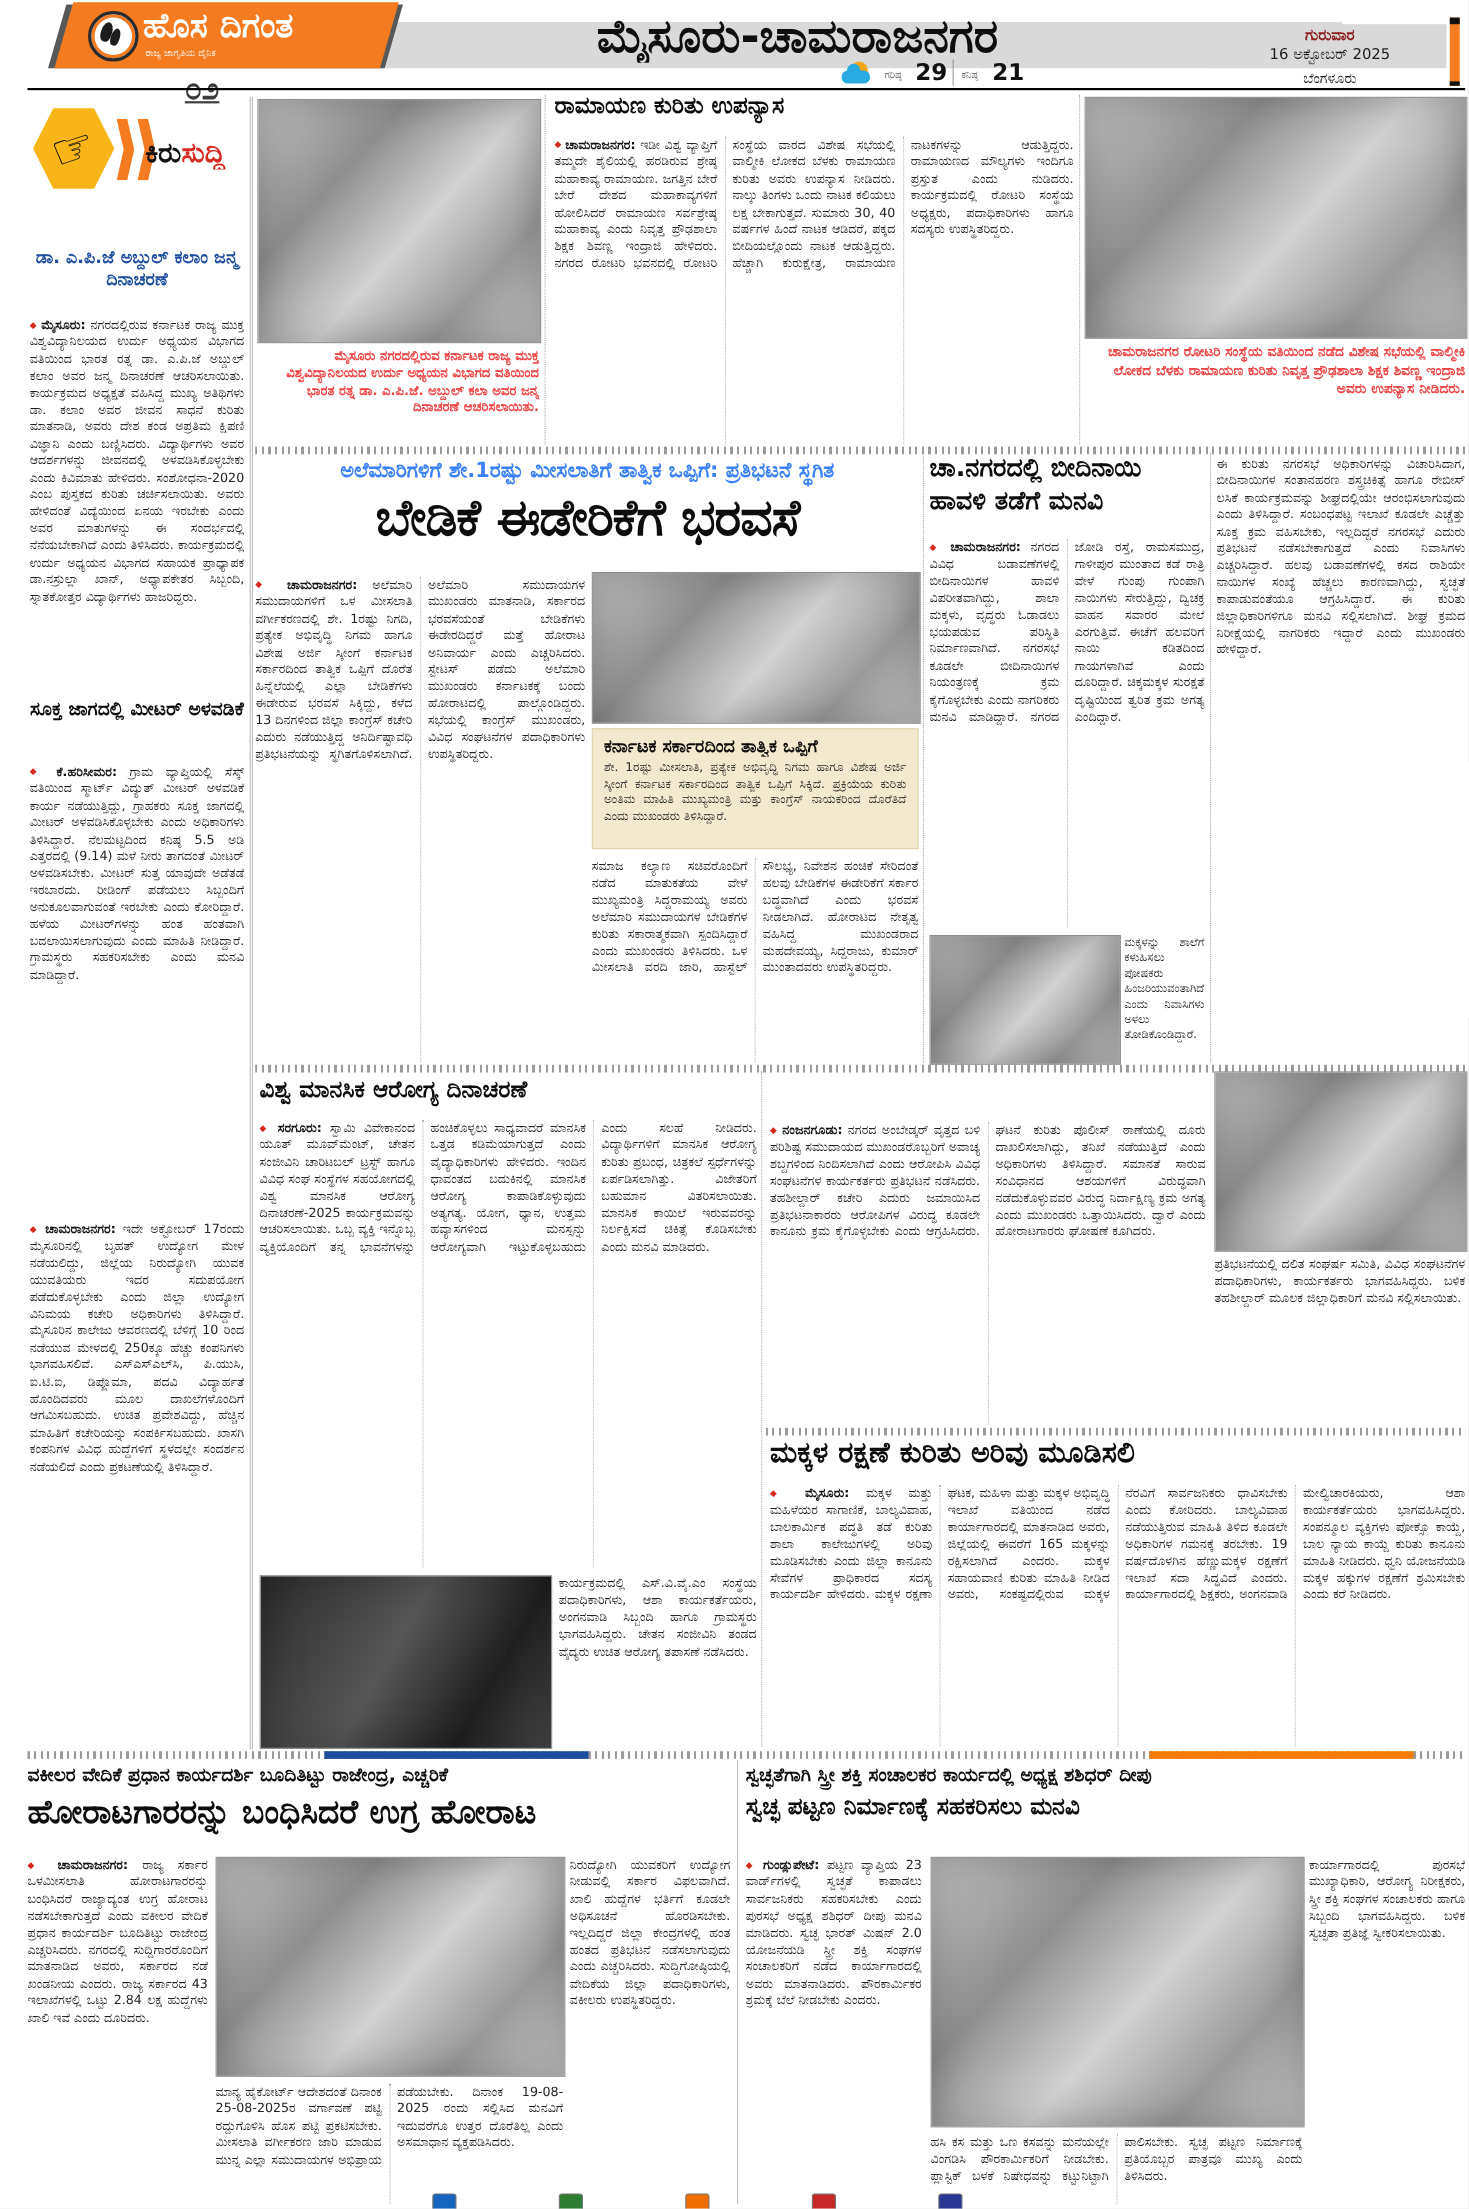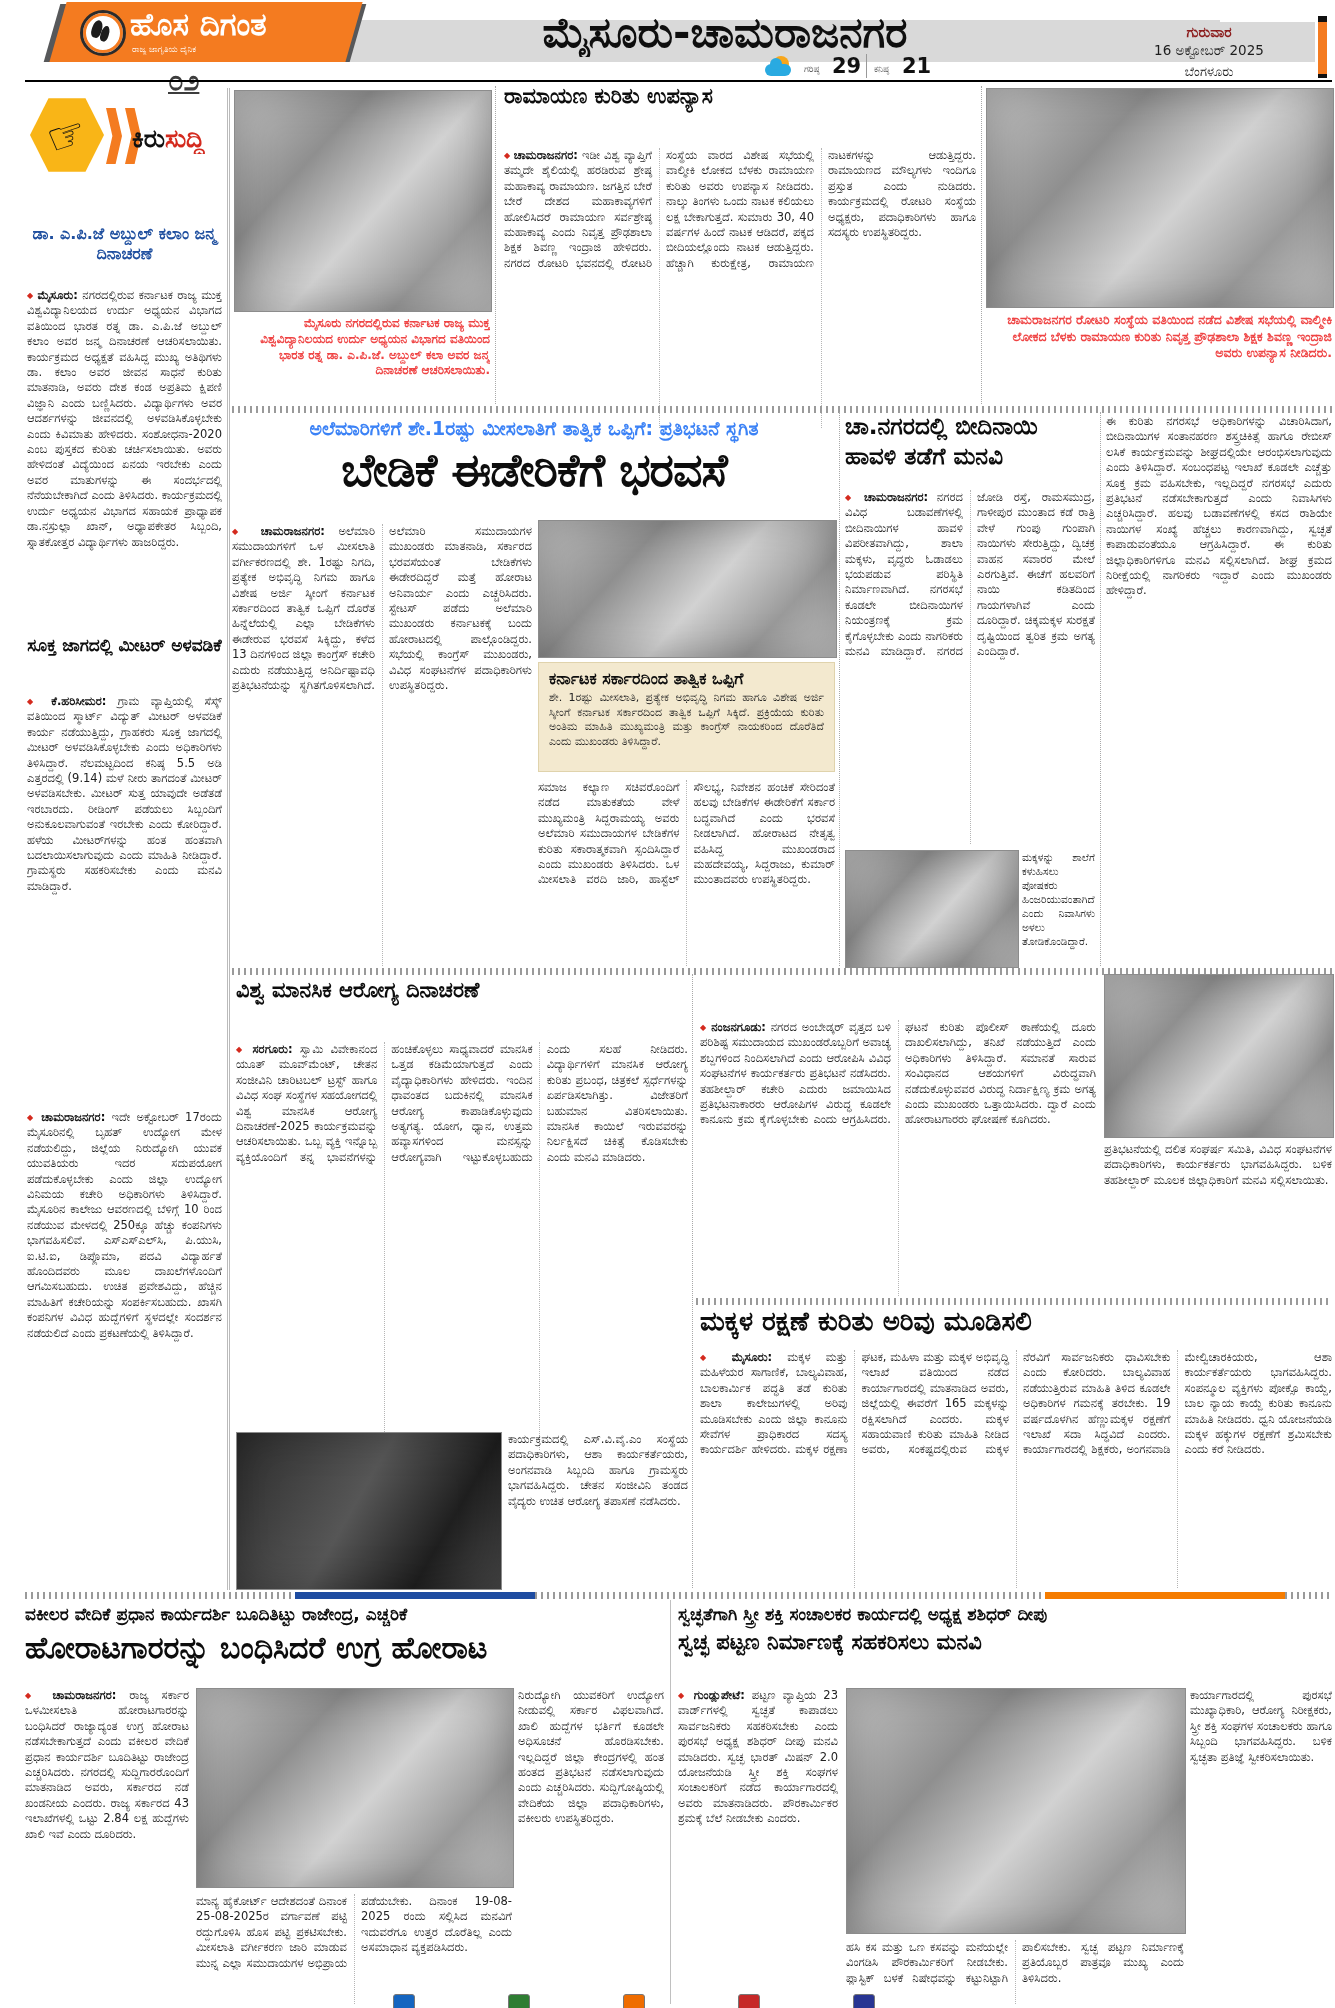--- a/index.html
+++ b/index.html
@@ -3,21 +3,21 @@
 <meta charset="utf-8">
 <style>
   html,body{margin:0;padding:0;background:#e8e8e8;}
   #page{position:relative;width:1335px;height:2008px;background:#ffffff;overflow:hidden;
         font-family:"DejaVu Sans","Liberation Sans",sans-serif;color:#1c1c1c;}
   .abs{position:absolute;}
   .txt{font-size:11.5px;line-height:1.34;text-align:justify;overflow:hidden;color:#222;}
   .txt .dl{font-weight:bold;color:#111;}
   .txt .dl::before{content:"◆ ";color:#d42a1e;font-size:8px;vertical-align:1px;}
   .cols2{column-count:2;column-gap:14px;column-rule:1px dotted #b5b5b5;}
-  .cols3{column-count:3;column-gap:14px;column-rule:1px dotted #b5b5b5;margin-top:24px;}
+  .cols3{column-count:3;column-gap:14px;column-rule:1px dotted #b5b5b5;}
   .cols4{column-count:4;column-gap:14px;column-rule:1px dotted #b5b5b5;}
   .photo{background:linear-gradient(132deg,#c2c2c2 0%,#8f8f8f 30%,#d2d2d2 55%,#9a9a9a 78%,#c6c6c6 100%);
          border:1px solid #8c8c8c;box-shadow:inset 0 0 40px rgba(0,0,0,.25);}
   .photo.dark{background:linear-gradient(120deg,#2c2c2c,#565656 45%,#1f1f1f 75%,#4a4a4a);}
   .caption{font-size:12px;font-weight:bold;line-height:1.32;color:#ef4444;text-align:right;overflow:hidden;}
   .hl{font-weight:bold;color:#0d0d0d;overflow:hidden;}
   .center{text-align:center;}
   .vdot{border-left:1px dotted #a8a8a8;width:0;}
   .vsolid{border-left:1px solid #c0c0c0;width:0;}
   .hdot{height:7px;background:repeating-linear-gradient(90deg,#9a9a9a 0 2px,transparent 2px 6px);}

